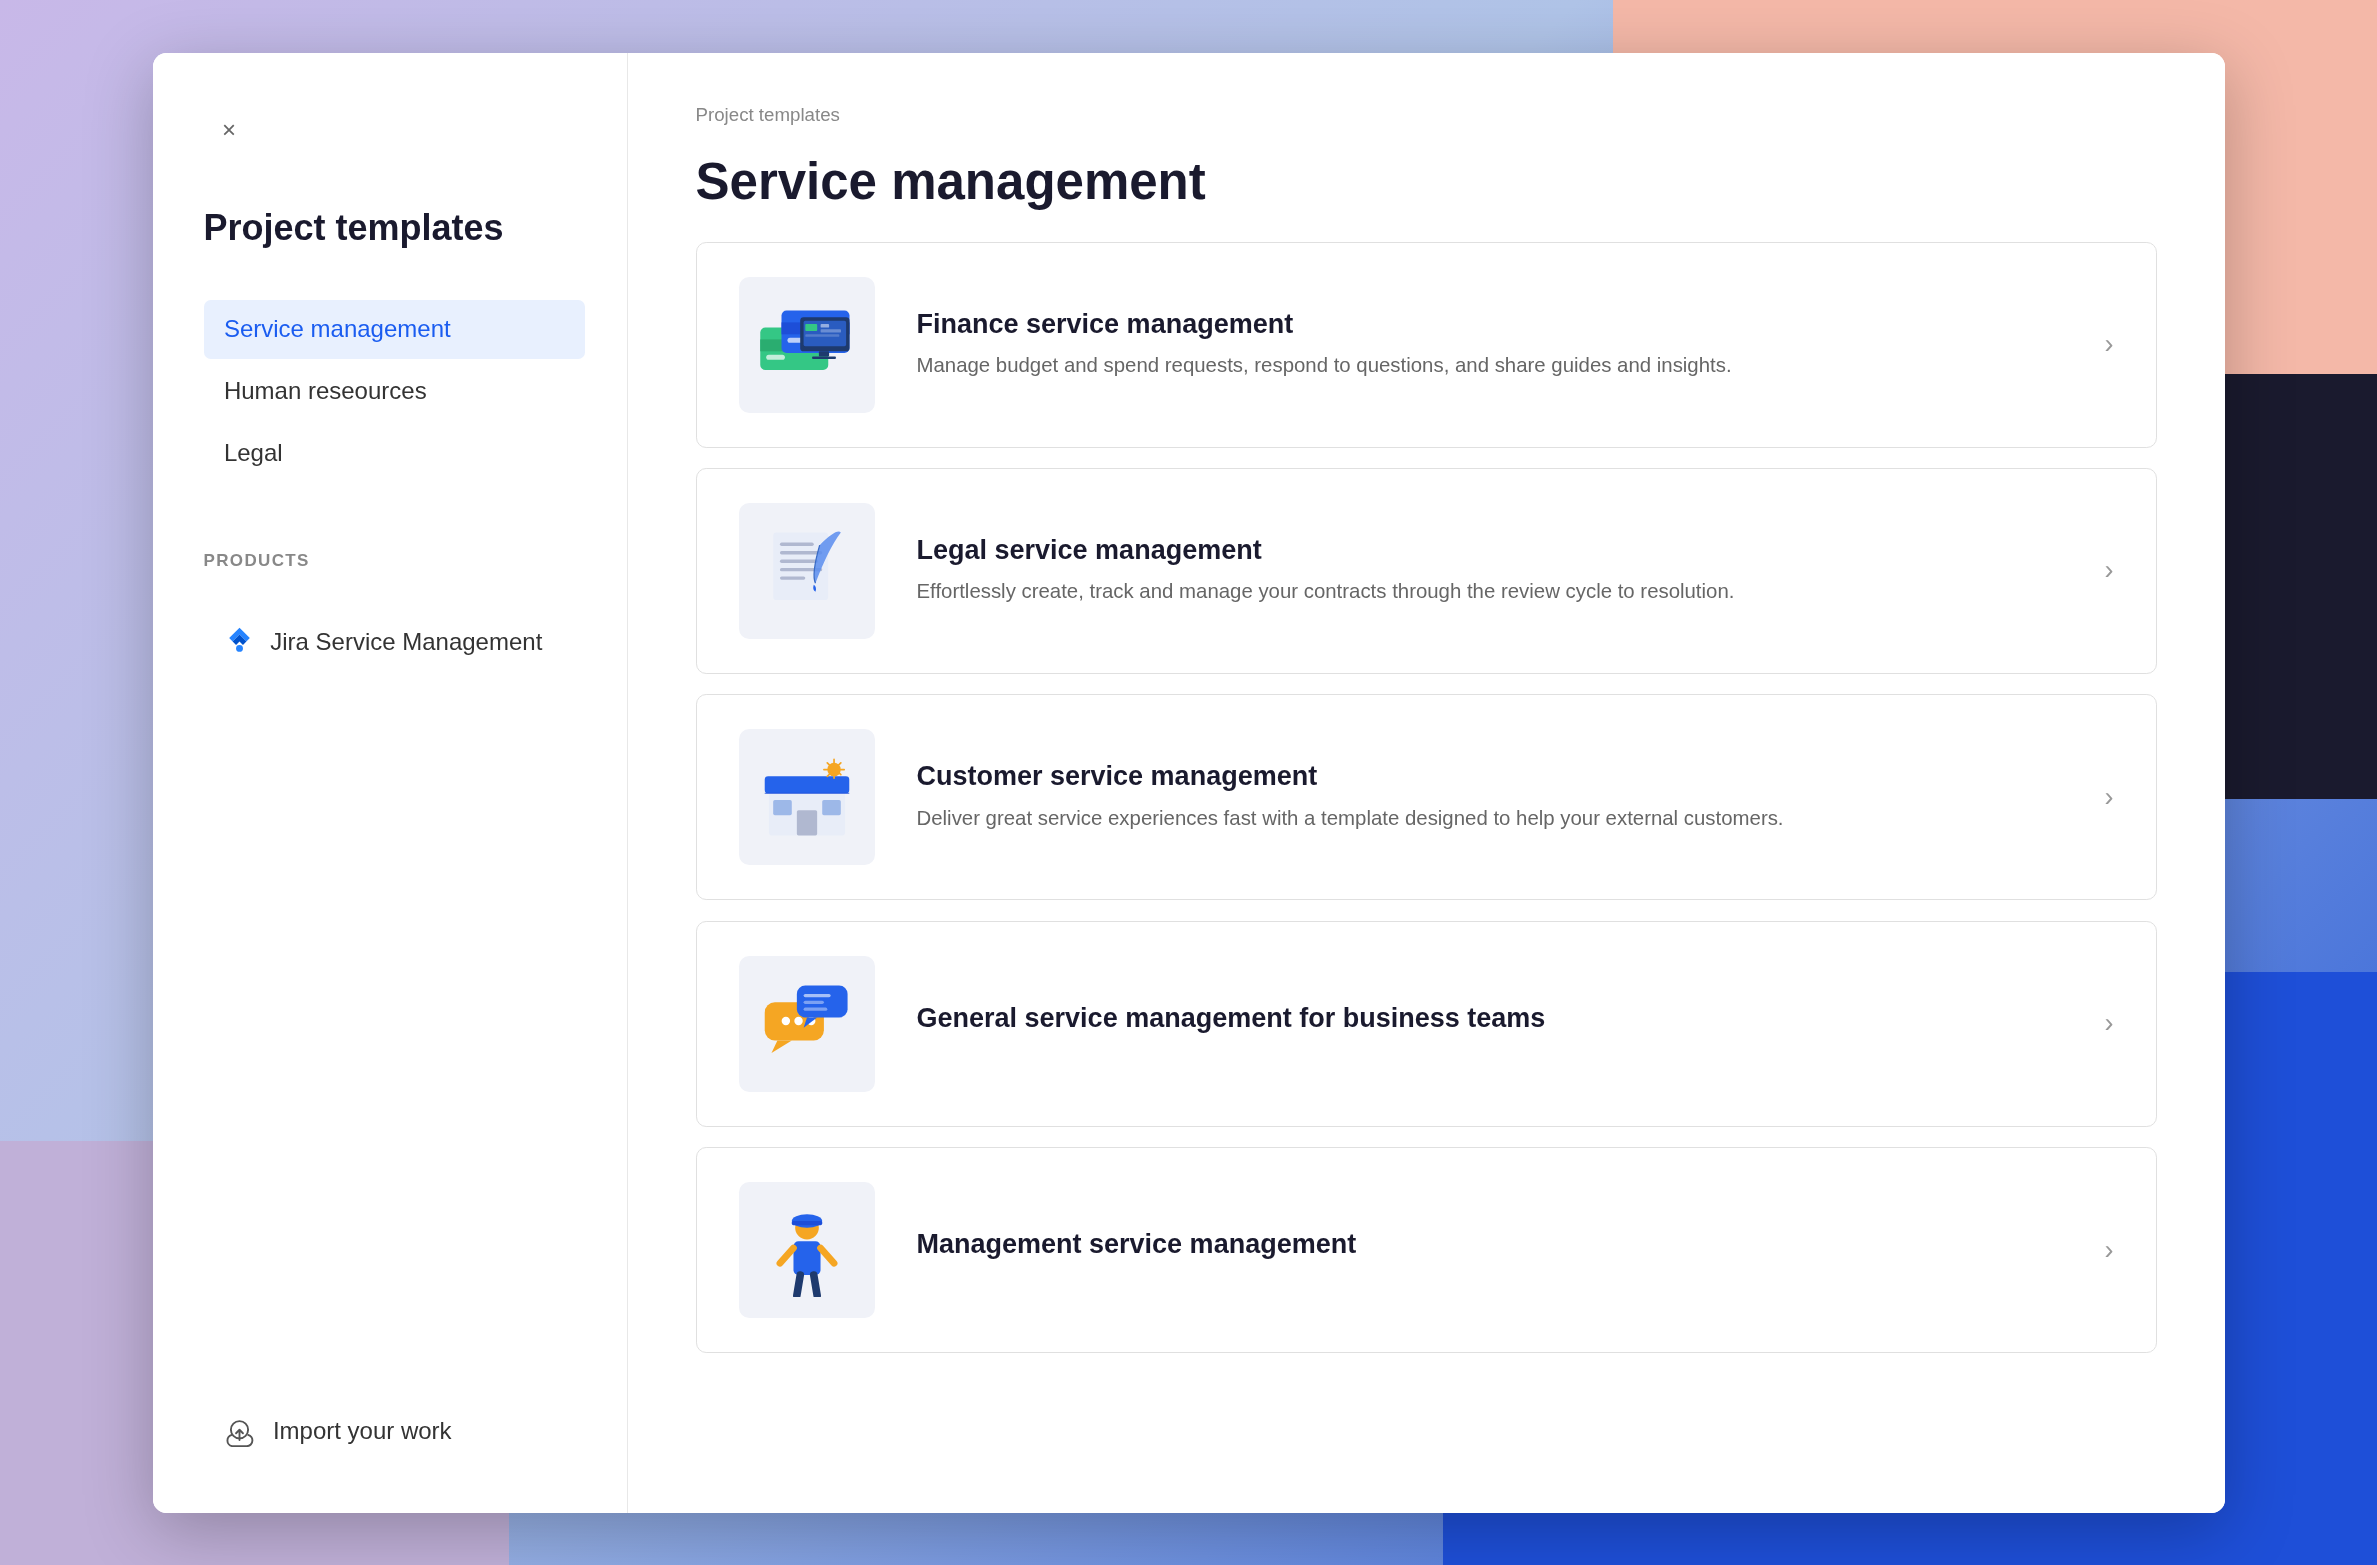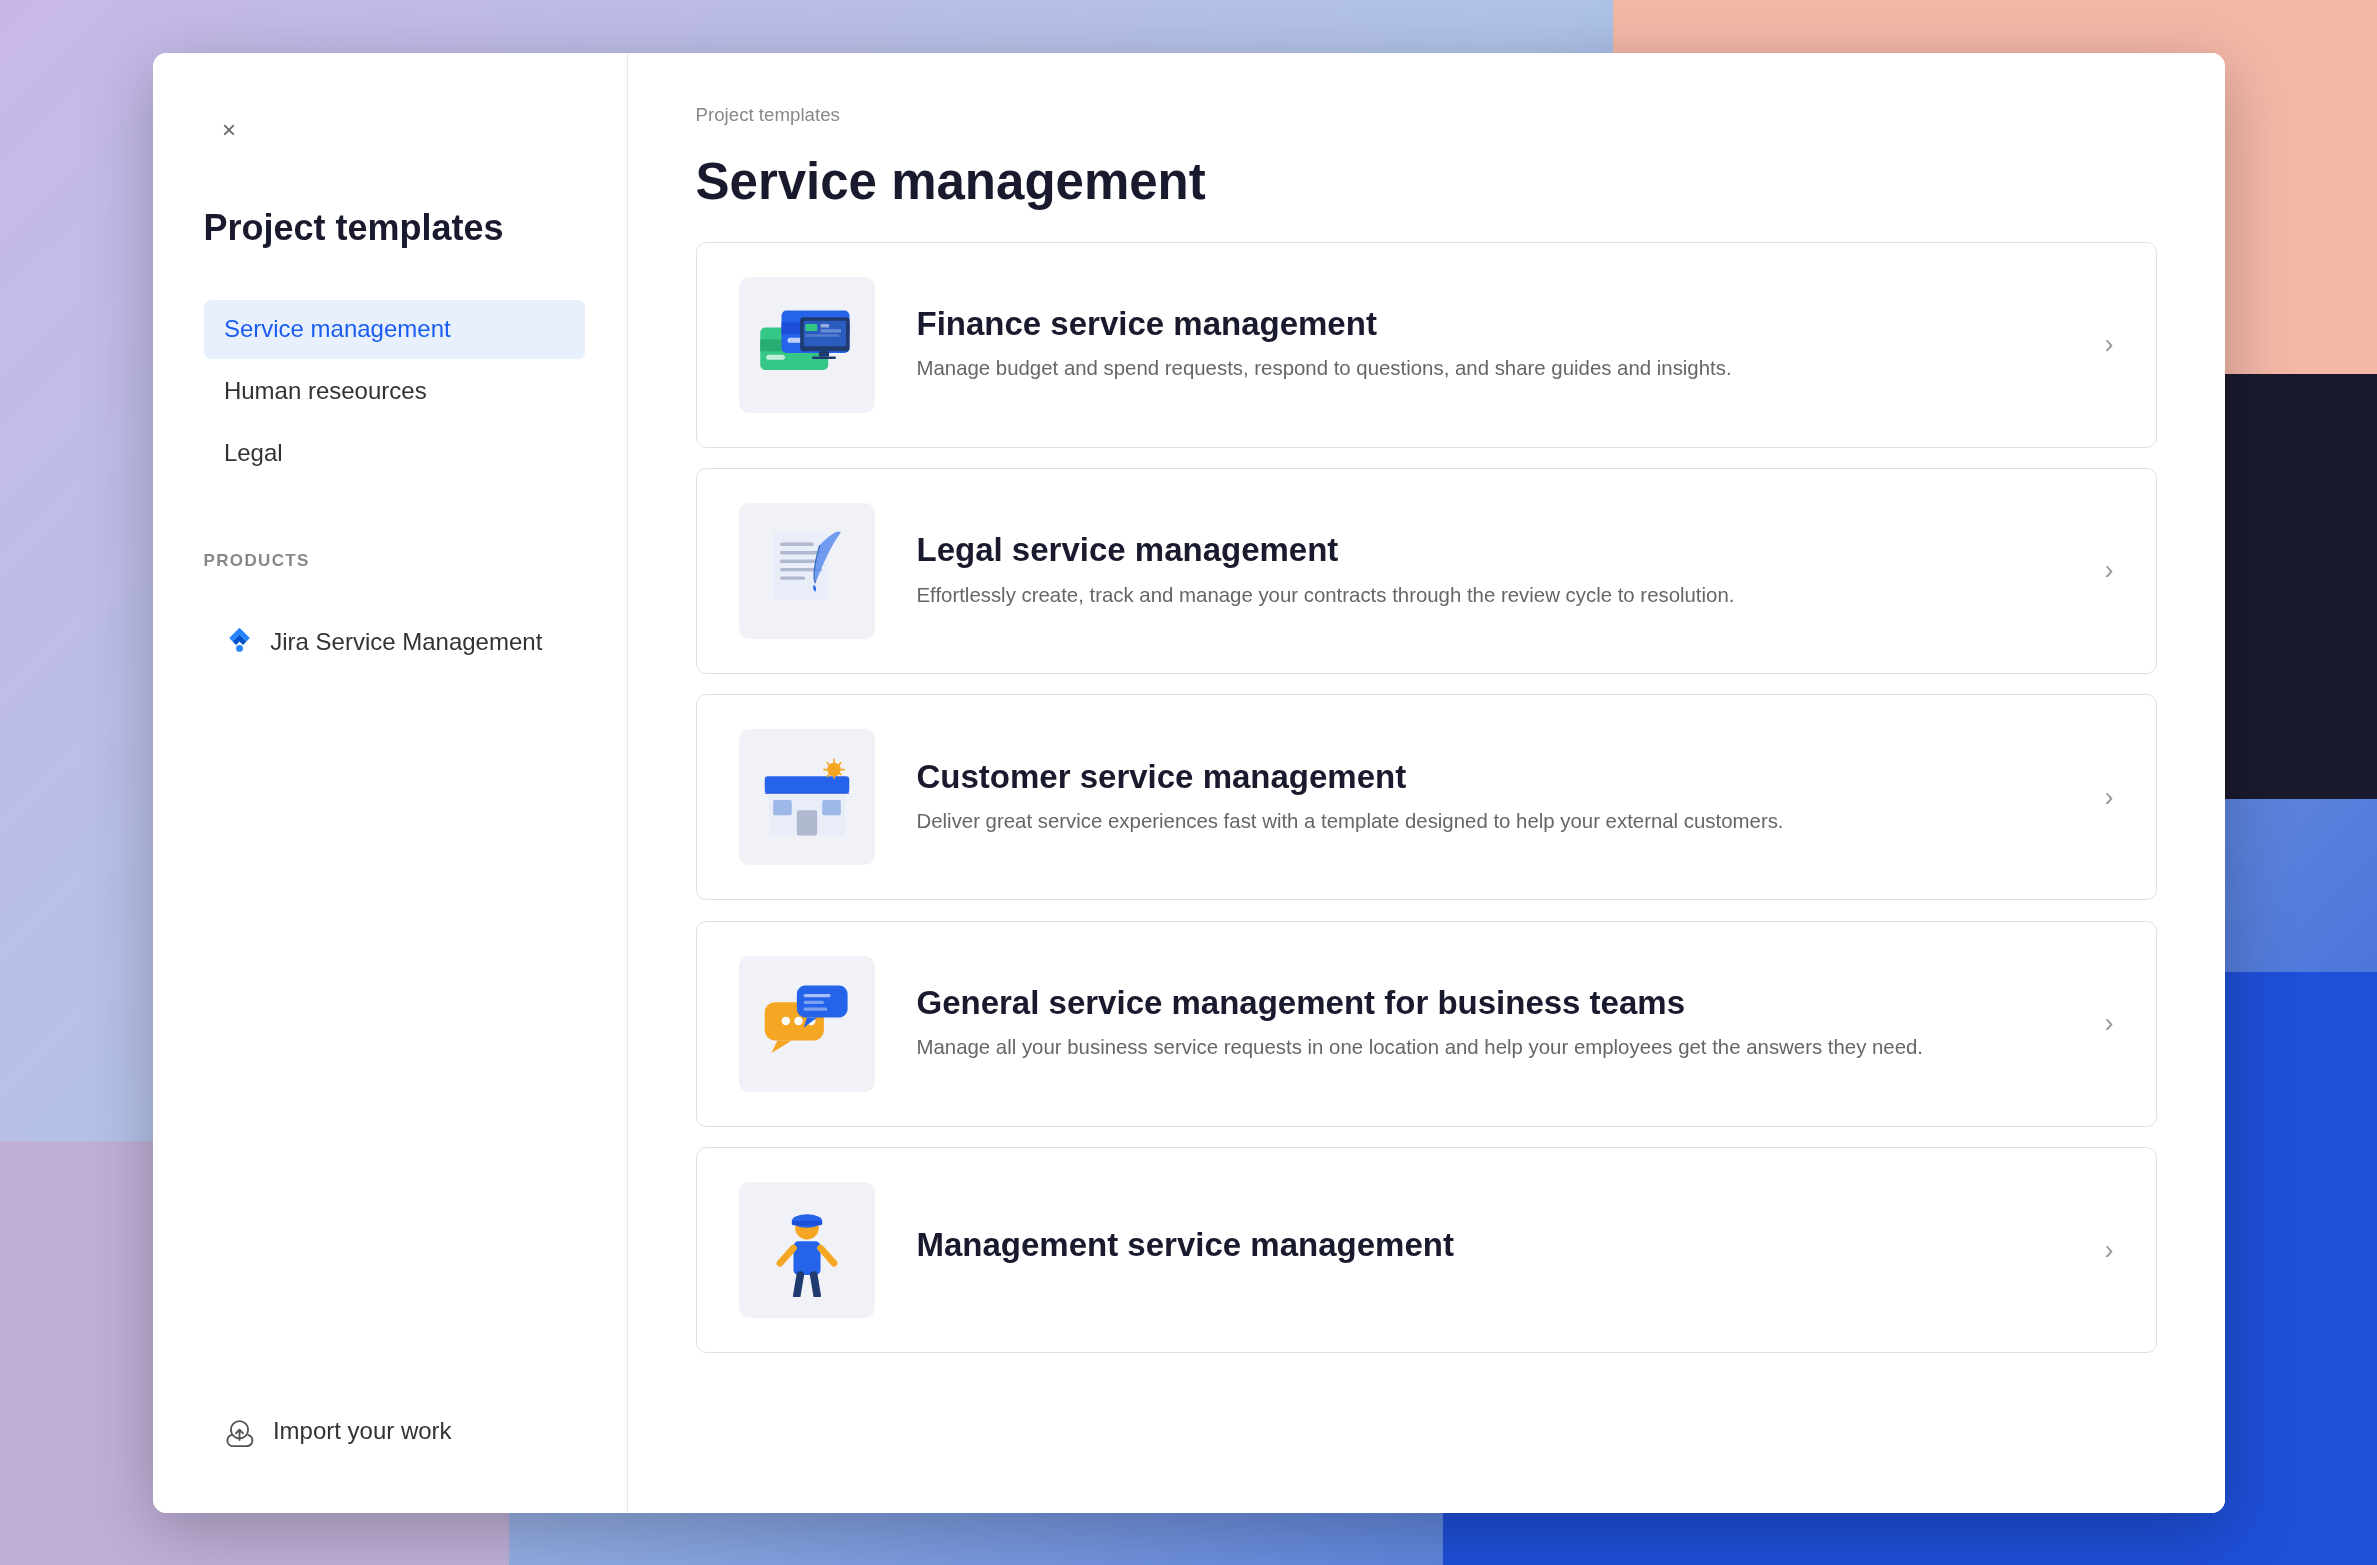--- a/index.html
+++ b/index.html
@@ -227,21 +227,21 @@
       align-items: center;
       justify-content: center;
       overflow: hidden;
     }
 
     .template-info {
       flex: 1;
     }
 
     .template-name {
-      font-size: 33px;
+      font-size: 27px;
       font-weight: 600;
       color: #1a1a2e;
       margin-bottom: 10.2px;
     }
 
     .template-desc {
       font-size: 20.4px;
       color: #666;
       line-height: 1.5;
     }
@@ -405,21 +405,20 @@
 
             <rect x="48" y="10" width="60" height="38" rx="10" fill="#2563EB"></rect>
             <polygon points="60,48 56,60 72,48" fill="#2563EB"></polygon>
             <rect x="56" y="20" width="32" height="4" rx="2" fill="#fff" opacity="0.6"></rect>
             <rect x="56" y="28" width="24" height="4" rx="2" fill="#fff" opacity="0.4"></rect>
             <rect x="56" y="36" width="28" height="4" rx="2" fill="#fff" opacity="0.4"></rect>
           </svg>
         </div>
         <div class="template-info">
           <div class="template-name">General service management for business teams</div>
-          <div class="template-desc">Manage all your business service requests in one location and help your employees get the answers they need.</div>
         </div>
         <div class="template-chevron">›</div>
       </div>
 
       <div class="template-card">
         <div class="template-icon-wrap">
           <svg width="102" height="93" viewBox="0 0 120 110">
 
             <circle cx="60" cy="28" r="14" fill="#F5A623"></circle>
 

